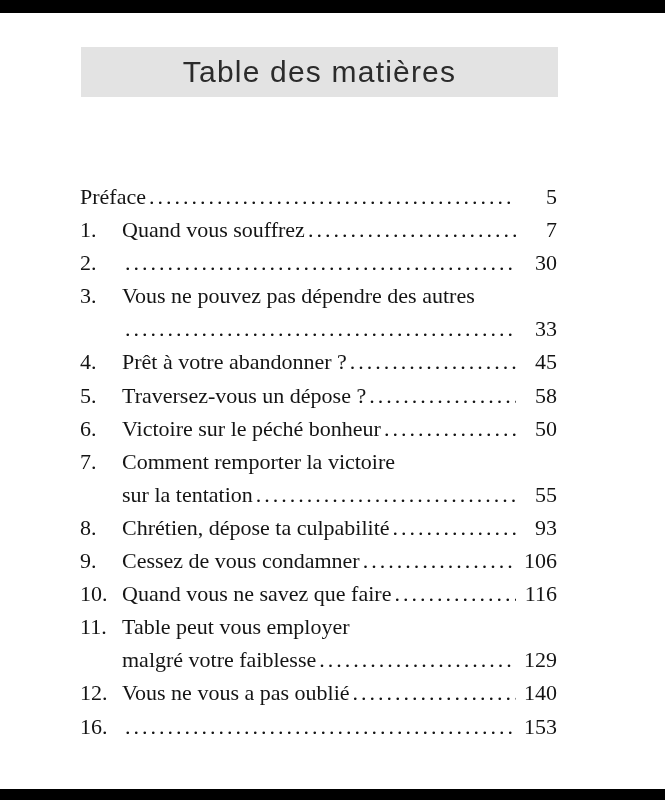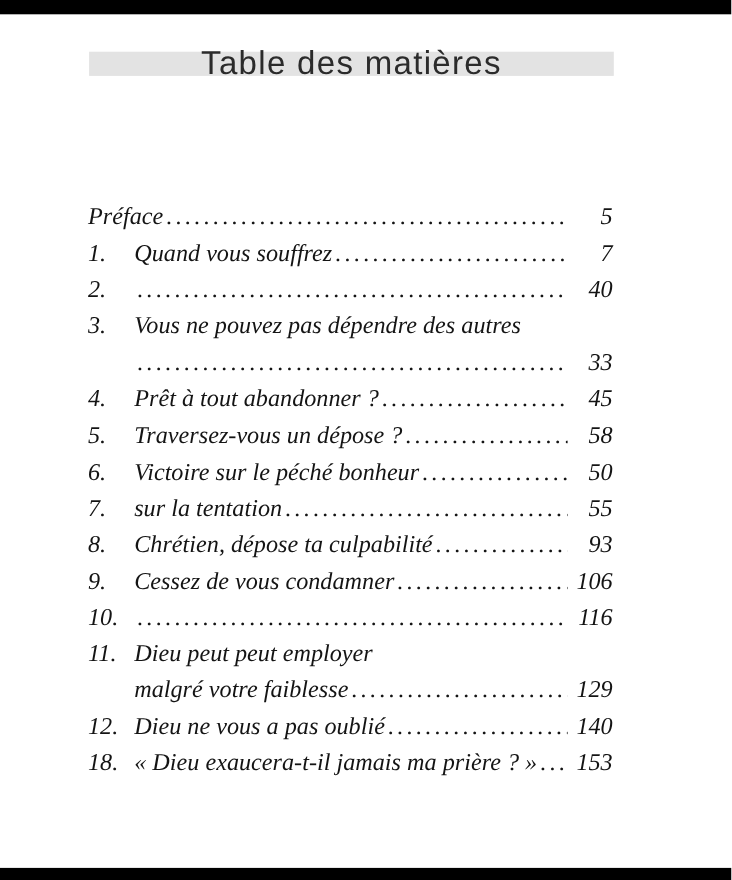--- a/index.html
+++ b/index.html
@@ -16,40 +16,39 @@
     background: #ffffff;
   }
   .bar {
     position: absolute; left: 0; width: 665px;
     background: var(--bar, #000000);
   }
   .bar-top { top: 0; height: 13px; }
   .bar-bottom { top: 789px; height: 11px; }
   .banner {
     position: absolute; left: 81px; top: 47px;
-    width: 477px; height: 22px;
+    width: 477px; height: 50px;
     background: var(--banner-bg, #e3e3e3);
     display: flex; align-items: center; justify-content: center;
   }
   .banner h1 {
     margin: 0;
     font-family: "Liberation Sans", sans-serif;
     font-weight: 400;
     font-size: 30px;
     letter-spacing: 1.2px;
     color: var(--title-text, #2b2b2b);
     white-space: nowrap;
   }
   .toc {
     position: absolute; left: 80px; top: 180px;
     width: 477px;
     font-size: 22px;
     line-height: 33.1px;
     color: var(--text, #141414);
-    font-style: italic;
   }
   .entry { display: flex; }
   .num { flex: none; width: 42px; }
   .body { flex: 1 1 auto; min-width: 0; display: block; }
   .line { display: flex; align-items: baseline; }
   .ttl { flex: none; white-space: nowrap; }
   .dots {
     flex: 1 1 auto; min-width: 0;
     overflow: hidden; white-space: nowrap;
     letter-spacing: 3px;
@@ -90,41 +89,41 @@
             <span class="dots">............................................................................................................................................</span>
             <span class="pg">7</span>
           </span>
         </span>
       </div>
       <div class="entry">
         <span class="num">2.</span>
         <span class="body">
           <span class="line">
             <span class="dots">............................................................................................................................................</span>
-            <span class="pg">40</span>
+            <span class="pg">30</span>
           </span>
         </span>
       </div>
       <div class="entry">
         <span class="num">3.</span>
         <span class="body">
           <span class="line">
             <span class="ttl">Vous ne pouvez pas dépendre des autres</span>
           </span>
           <span class="line">
             <span class="dots">............................................................................................................................................</span>
             <span class="pg">33</span>
           </span>
         </span>
       </div>
       <div class="entry">
         <span class="num">4.</span>
         <span class="body">
           <span class="line">
-            <span class="ttl">Prêt à tout abandonner ?</span>
+            <span class="ttl">Prêt à votre abandonner ?</span>
             <span class="dots">............................................................................................................................................</span>
             <span class="pg">45</span>
           </span>
         </span>
       </div>
       <div class="entry">
         <span class="num">5.</span>
         <span class="body">
           <span class="line">
             <span class="ttl">Traversez-vous un dépose ?</span>
@@ -140,20 +139,23 @@
             <span class="ttl">Victoire sur le péché bonheur</span>
             <span class="dots">............................................................................................................................................</span>
             <span class="pg">50</span>
           </span>
         </span>
       </div>
       <div class="entry">
         <span class="num">7.</span>
         <span class="body">
           <span class="line">
+            <span class="ttl">Comment remporter la victoire</span>
+          </span>
+          <span class="line">
             <span class="ttl">sur la tentation</span>
             <span class="dots">............................................................................................................................................</span>
             <span class="pg">55</span>
           </span>
         </span>
       </div>
       <div class="entry">
         <span class="num">8.</span>
         <span class="body">
           <span class="line">
@@ -170,53 +172,53 @@
             <span class="ttl">Cessez de vous condamner</span>
             <span class="dots">............................................................................................................................................</span>
             <span class="pg">106</span>
           </span>
         </span>
       </div>
       <div class="entry">
         <span class="num">10.</span>
         <span class="body">
           <span class="line">
+            <span class="ttl">Quand vous ne savez que faire</span>
             <span class="dots">............................................................................................................................................</span>
             <span class="pg">116</span>
           </span>
         </span>
       </div>
       <div class="entry">
         <span class="num">11.</span>
         <span class="body">
           <span class="line">
-            <span class="ttl">Dieu peut peut employer</span>
+            <span class="ttl">Table peut vous employer</span>
           </span>
           <span class="line">
             <span class="ttl">malgré votre faiblesse</span>
             <span class="dots">............................................................................................................................................</span>
             <span class="pg">129</span>
           </span>
         </span>
       </div>
       <div class="entry">
         <span class="num">12.</span>
         <span class="body">
           <span class="line">
-            <span class="ttl">Dieu ne vous a pas oublié</span>
+            <span class="ttl">Vous ne vous a pas oublié</span>
             <span class="dots">............................................................................................................................................</span>
             <span class="pg">140</span>
           </span>
         </span>
       </div>
       <div class="entry">
-        <span class="num">18.</span>
-        <span class="body">
-          <span class="line">
-            <span class="ttl">« Dieu exaucera-t-il jamais ma prière ? »</span>
+        <span class="num">16.</span>
+        <span class="body">
+          <span class="line">
             <span class="dots">............................................................................................................................................</span>
             <span class="pg">153</span>
           </span>
         </span>
       </div>
     </div>
 
   <div class="bar bar-bottom"></div>
 </div>
 

